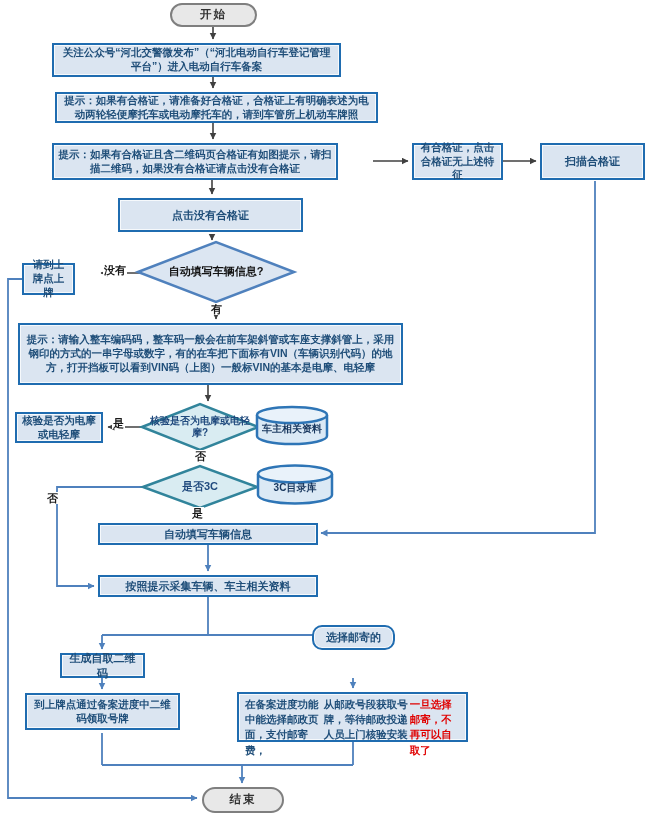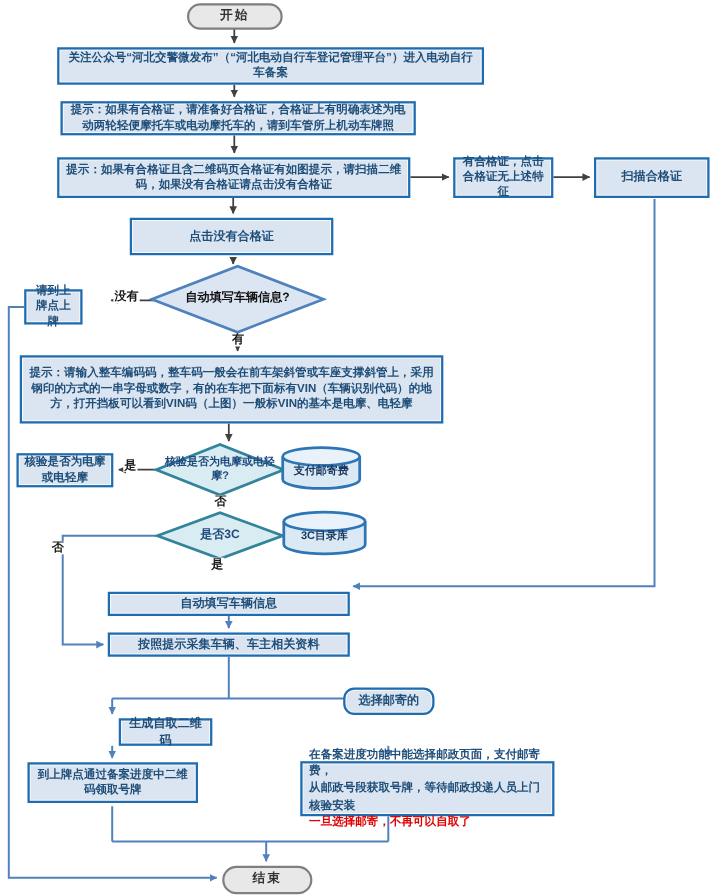--- a/index.html
+++ b/index.html
@@ -25,22 +25,22 @@
   }
   .dlabel{
     position:absolute;z-index:3;font-weight:bold;text-align:center;line-height:1.25;
     display:flex;align-items:center;justify-content:center;
   }
   .elabel{
     position:absolute;z-index:3;font-weight:bold;color:#1a1a1a;font-size:11px;
     background:#fff;padding:0 1px;line-height:1.1;
   }
   .mailbox{
-    align-items:flex-start;justify-content:center;text-align:left;
-    flex-direction:column;font-size:10.5px;padding:3px 6px;line-height:1.45;margin-left:36px;
+    align-items:flex-start;justify-content:flex-end;text-align:left;
+    flex-direction:row;font-size:10.5px;padding:3px 6px;line-height:1.45;
   }
   .mail-red{color:#e00000;}
 </style>
 </head>
 <body>
 
 <div id="stage">
 
   <svg id="connectors" width="650" height="814" viewBox="0 0 650 814">
     <defs>
@@ -92,58 +92,58 @@
     </g>
     <g>
       <path d="M258,474 L258,495 A37,8.5 0 0 0 332,495 L332,474" fill="#dbe9f5" stroke="#2e75b6" stroke-width="2.5"></path>
       <ellipse cx="295" cy="474" rx="37" ry="8.5" fill="#e9f2fa" stroke="#2e75b6" stroke-width="2.5"></ellipse>
     </g>
   </svg>
 
   <div class="node stadium" style="left:170px;top:3px;width:87px;height:24px;">开始</div>
   <div class="node stadium" style="left:202px;top:787px;width:82px;height:26px;">结束</div>
 
-  <div class="node box tip" style="left:52px;top:43px;width:388px;height:34px;">关注公众号“河北交警微发布”（“河北电动自行车登记管理平台”）进入电动自行车备案</div>
+  <div class="node box tip" style="left:52px;top:43px;width:289px;height:34px;">关注公众号“河北交警微发布”（“河北电动自行车登记管理平台”）进入电动自行车备案</div>
 
   <div class="node box tip" style="left:55px;top:92px;width:323px;height:31px;">提示：如果有合格证，请准备好合格证，合格证上有明确表述为电动两轮轻便摩托车或电动摩托车的，请到车管所上机动车牌照</div>
 
-  <div class="node box tip" style="left:52px;top:143px;width:321px;height:37px;">提示：如果有合格证且含二维码页合格证有如图提示，请扫描二维码，如果没有合格证请点击没有合格证</div>
+  <div class="node box tip" style="left:52px;top:143px;width:286px;height:37px;">提示：如果有合格证且含二维码页合格证有如图提示，请扫描二维码，如果没有合格证请点击没有合格证</div>
 
   <div class="node box tip" style="left:412px;top:143px;width:91px;height:37px;">有合格证，点击合格证无上述特征</div>
 
   <div class="node box act" style="left:540px;top:143px;width:105px;height:37px;">扫描合格证</div>
 
   <div class="node box act" style="left:118px;top:198px;width:185px;height:34px;">点击没有合格证</div>
 
   <div class="node box tip" style="left:22px;top:263px;width:53px;height:32px;">请到上牌点上牌</div>
 
   <div class="node box tip" style="left:18px;top:323px;width:385px;height:62px;">提示：请输入整车编码码，整车码一般会在前车架斜管或车座支撑斜管上，采用钢印的方式的一串字母或数字，有的在车把下面标有VIN（车辆识别代码）的地方，打开挡板可以看到VIN码（上图）一般标VIN的基本是电摩、电轻摩</div>
 
   <div class="node box tip" style="left:15px;top:412px;width:88px;height:31px;">核验是否为电摩或电轻摩</div>
 
-  <div class="node box act" style="left:98px;top:538px;width:220px;height:22px;">自动填写车辆信息</div>
+  <div class="node box act" style="left:98px;top:523px;width:220px;height:22px;">自动填写车辆信息</div>
 
   <div class="node box act" style="left:98px;top:575px;width:220px;height:22px;">按照提示采集车辆、车主相关资料</div>
 
-  <div class="node box act" style="left:60px;top:653px;width:85px;height:25px;margin-left:48px;">生成自取二维码</div>
+  <div class="node box act" style="left:60px;top:653px;width:85px;height:25px;">生成自取二维码</div>
 
   <div class="node box act" style="left:312px;top:625px;width:83px;height:25px;border-radius:10px;">选择邮寄的</div>
 
   <div class="node box tip" style="left:25px;top:693px;width:155px;height:37px;">到上牌点通过备案进度中二维码领取号牌</div>
 
   <div class="node box mailbox" style="left:237px;top:692px;width:231px;height:50px;">
     <span>在备案进度功能中能选择邮政页面，支付邮寄费，</span>
     <span>从邮政号段获取号牌，等待邮政投递人员上门核验安装</span>
     <span class="mail-red">一旦选择邮寄，不再可以自取了</span>
   </div>
 
   <div class="dlabel" style="left:150px;top:260px;width:132px;height:24px;font-size:11px;color:#111;">自动填写车辆信息?</div>
   <div class="dlabel" style="left:148px;top:411px;width:104px;height:32px;font-size:10px;color:#1f497d;">核验是否为电摩或电轻摩?</div>
   <div class="dlabel" style="left:160px;top:478px;width:80px;height:18px;font-size:11px;color:#1f497d;">是否3C</div>
-  <div class="dlabel" style="left:257px;top:420px;width:70px;height:18px;font-size:10px;color:#17365d;">支付邮寄费</div>
+  <div class="dlabel" style="left:257px;top:420px;width:70px;height:18px;font-size:10px;color:#17365d;">车主相关资料</div>
   <div class="dlabel" style="left:258px;top:479px;width:74px;height:18px;font-size:10px;color:#17365d;">3C目录库</div>
 
   <div class="elabel" style="left:103px;top:264px;">没有</div>
   <div class="elabel" style="left:210px;top:303px;">有</div>
   <div class="elabel" style="left:112px;top:417px;">是</div>
   <div class="elabel" style="left:194px;top:450px;">否</div>
   <div class="elabel" style="left:46px;top:492px;">否</div>
   <div class="elabel" style="left:191px;top:507px;">是</div>
 
 </div>

